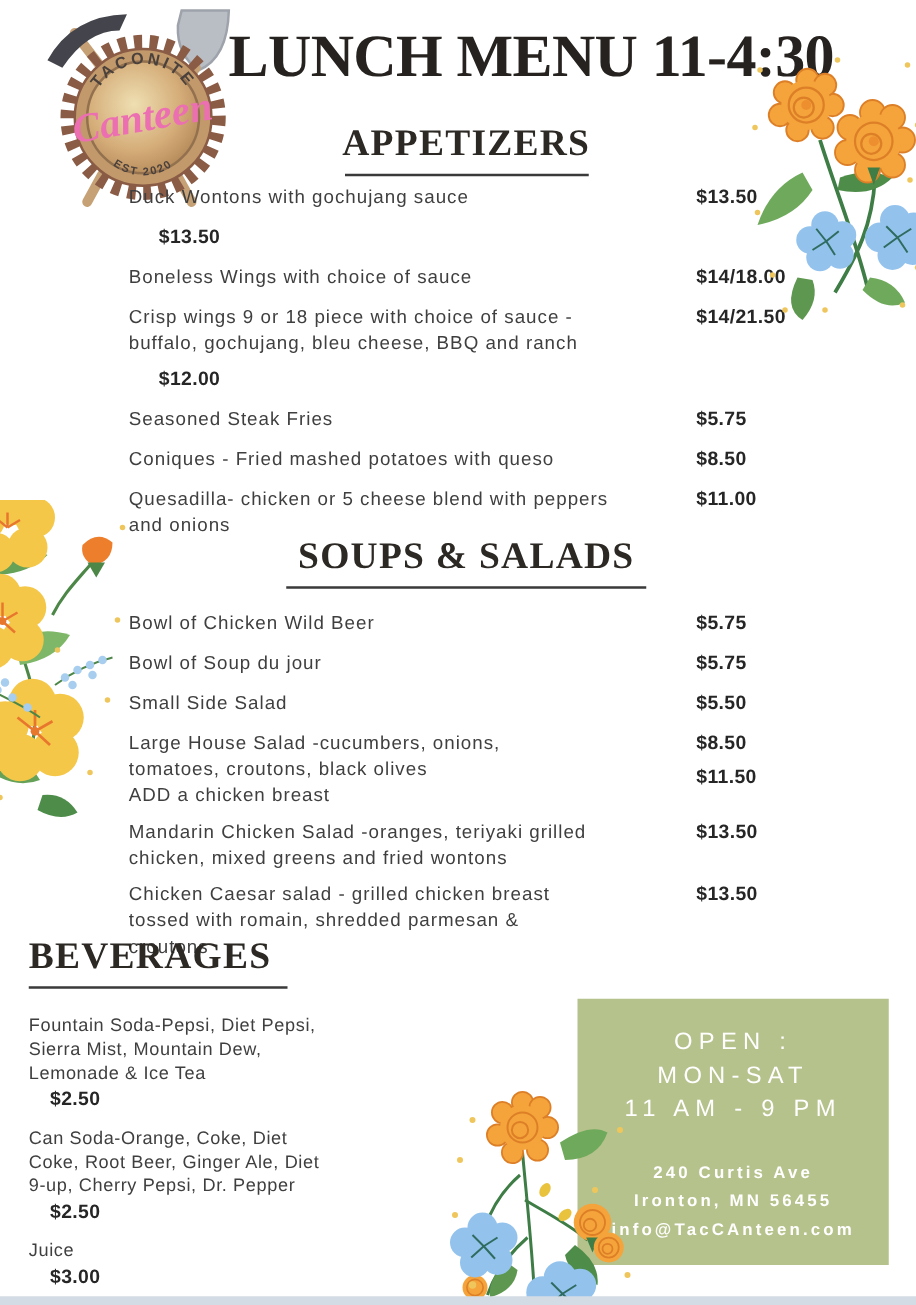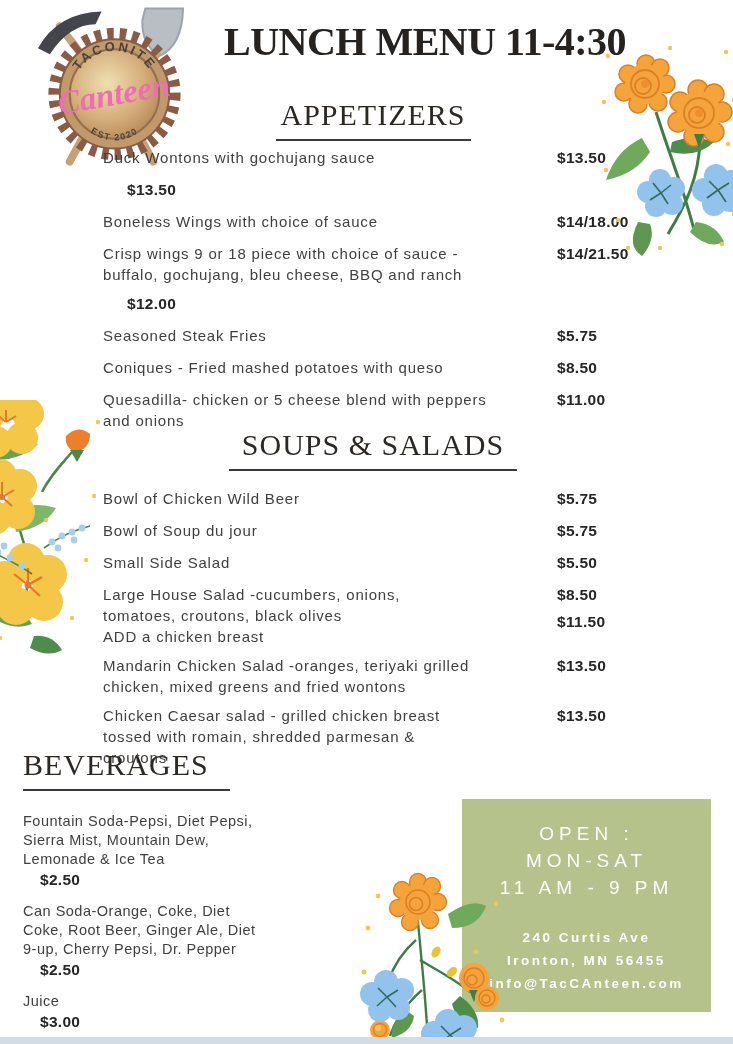--- a/index.html
+++ b/index.html
@@ -4,29 +4,29 @@
 <style>
   html,body{margin:0;padding:0;background:#fff;}
   .page{
     position:relative;width:733px;height:1044px;overflow:hidden;background:#ffffff;
     font-family:"Liberation Sans",sans-serif;color:#3d3d3d;
   }
   .deco{position:absolute;pointer-events:none;}
   .logo{position:absolute;left:30px;top:2px;width:164px;height:165px;}
   .page-title{
     position:absolute;left:150px;top:18px;width:550px;text-align:center;
-    font-family:"Liberation Serif",serif;font-weight:700;font-size:40px;
+    font-family:"Liberation Serif",serif;font-weight:700;font-size:48px;
     letter-spacing:-0.5px;color:#26221f;white-space:nowrap;
   }
   .menu-section{position:absolute;}
   .sec-appetizers{left:103px;top:98px;width:540px;}
   .sec-soups{left:103px;top:428px;width:540px;}
   .sec-beverages{left:23px;top:748px;width:420px;}
   .sec-heading{
-    font-family:"Liberation Serif",serif;font-weight:400;font-size:30px;
+    font-family:"Liberation Serif",serif;font-weight:700;font-size:30px;
     letter-spacing:1px;color:#2c2824;line-height:34px;
   }
   .sec-appetizers .sec-heading,.sec-soups .sec-heading{text-align:center;}
   .heading-rule{border-bottom:2px solid #3a3a3a;margin-top:7px;}
   .sec-appetizers .heading-rule{width:195px;margin-left:auto;margin-right:auto;}
   .sec-soups .heading-rule{width:288px;margin-left:auto;margin-right:auto;}
   .sec-beverages .heading-rule{width:207px;margin-left:0;}
   .rows{margin-top:17px;}
   .sec-appetizers .rows{margin-top:6px;}
   .menu-row{display:flex;align-items:flex-start;margin-bottom:8px;}

